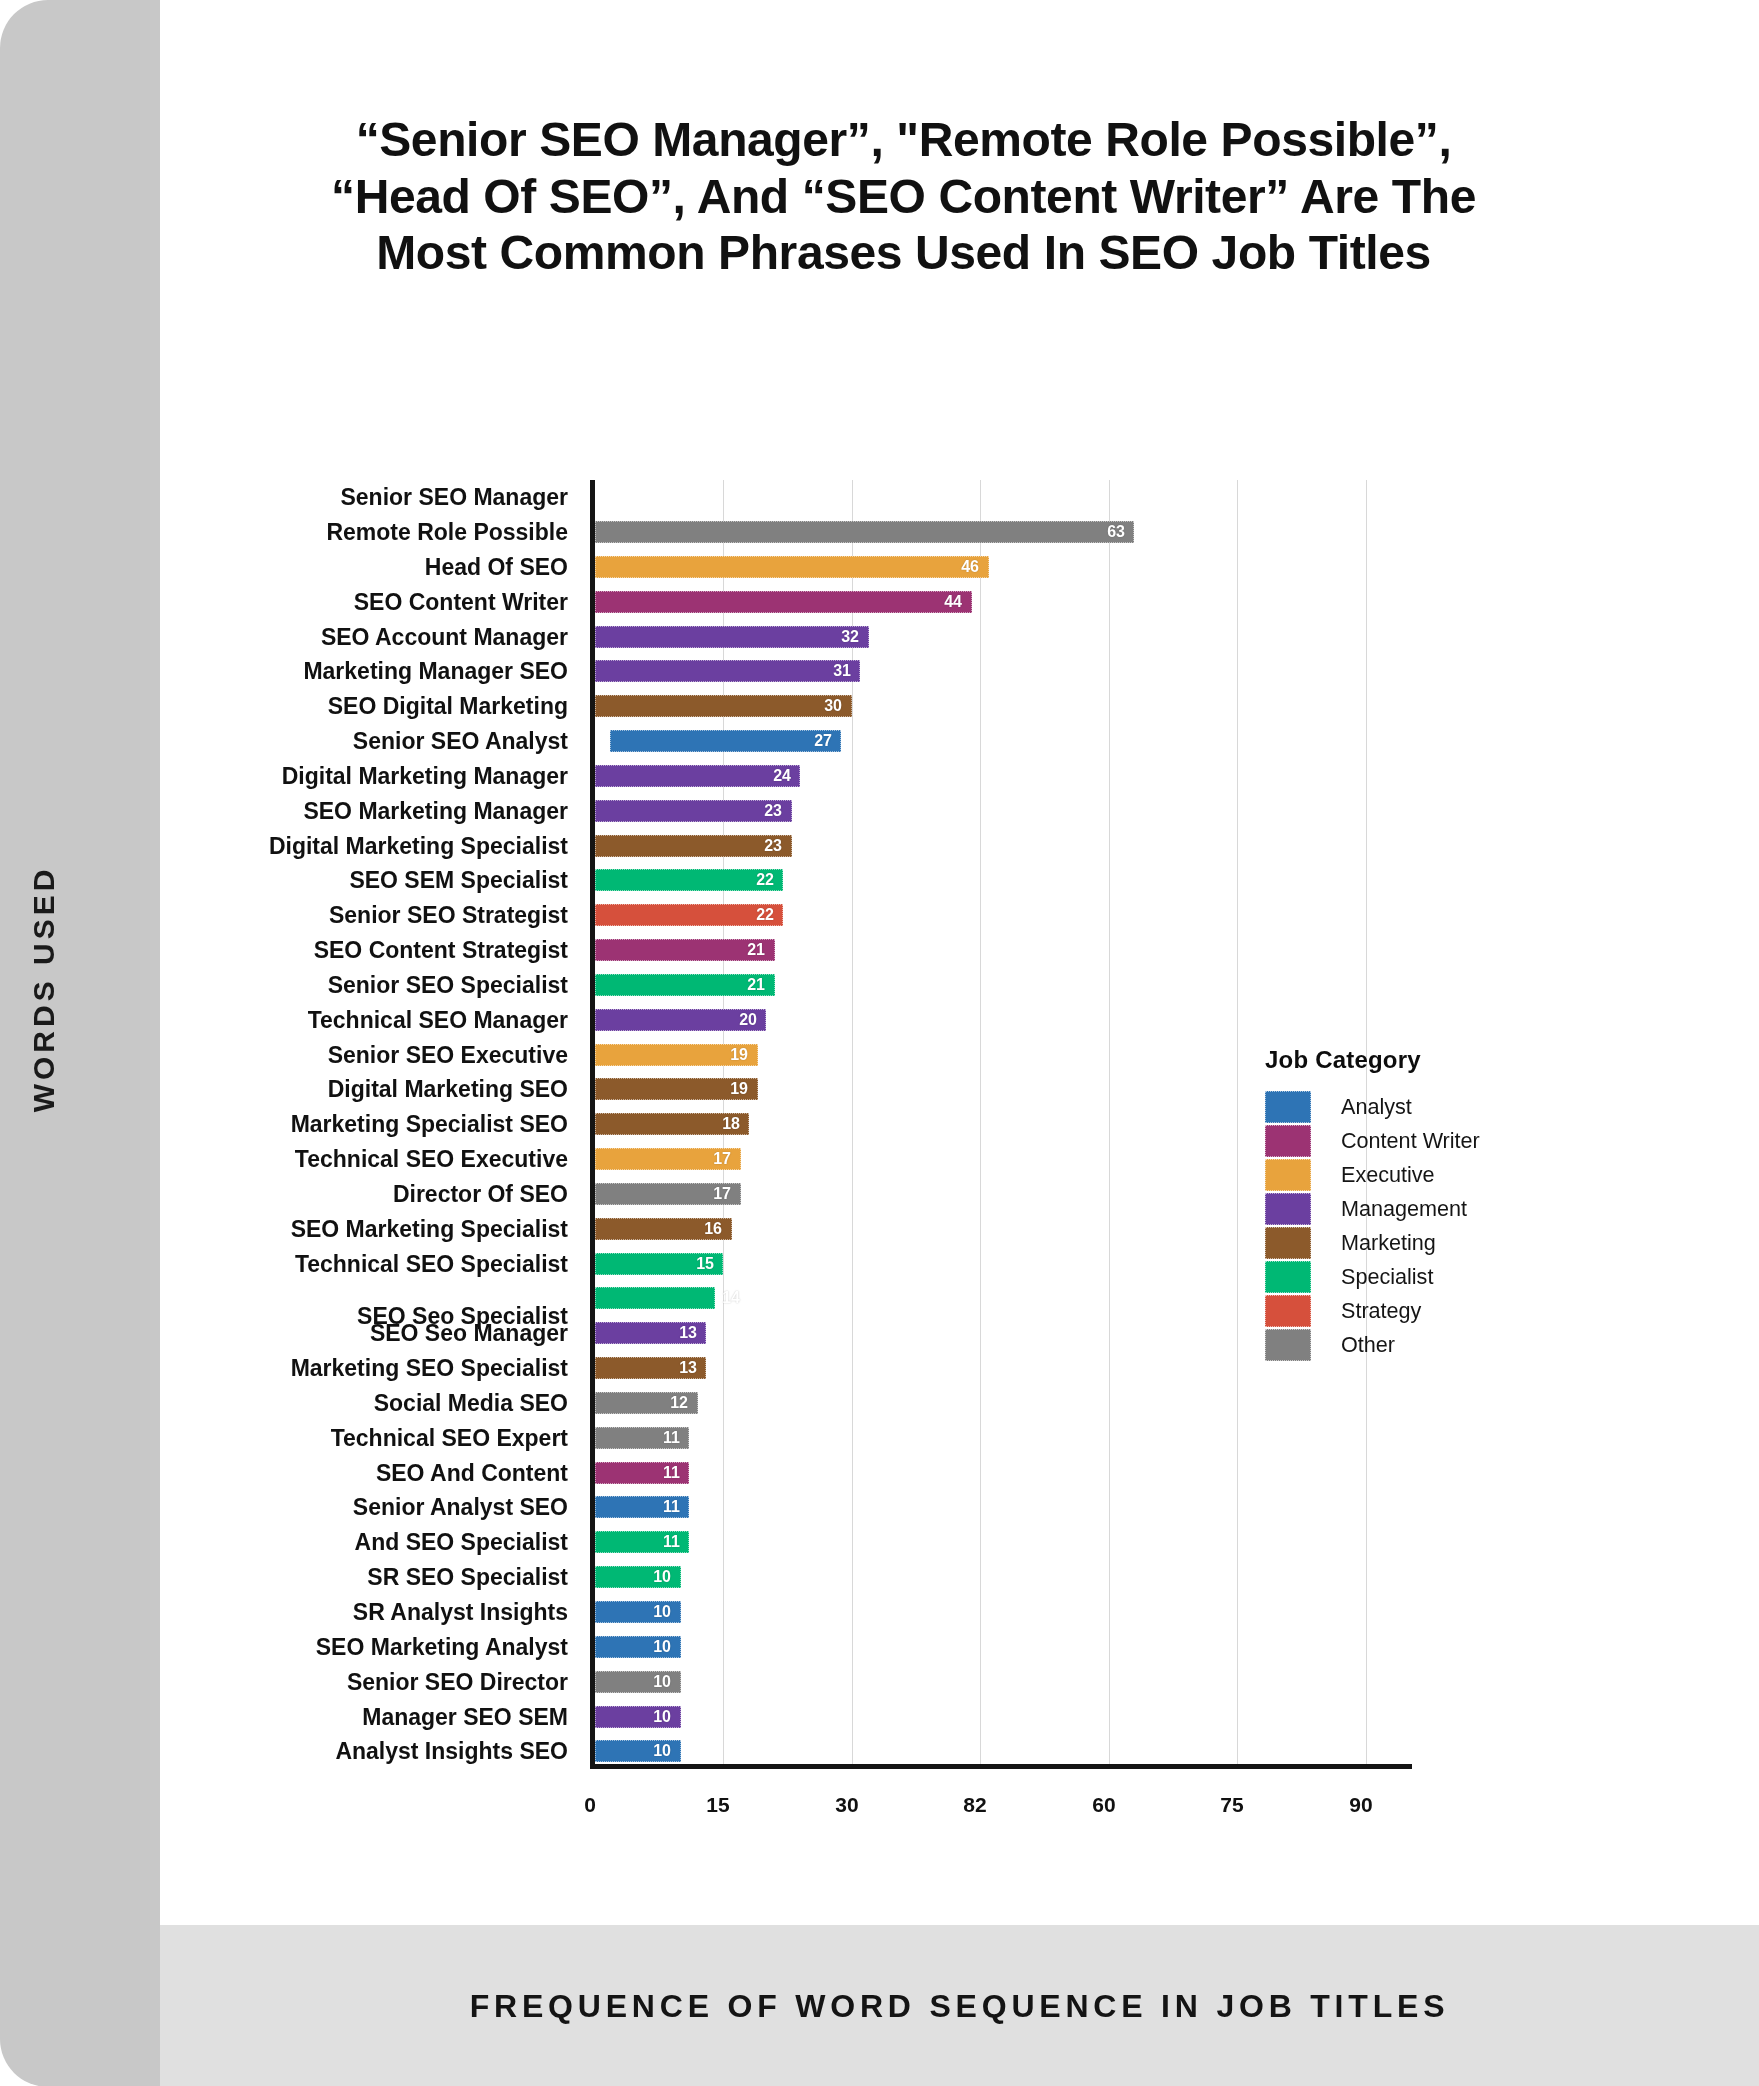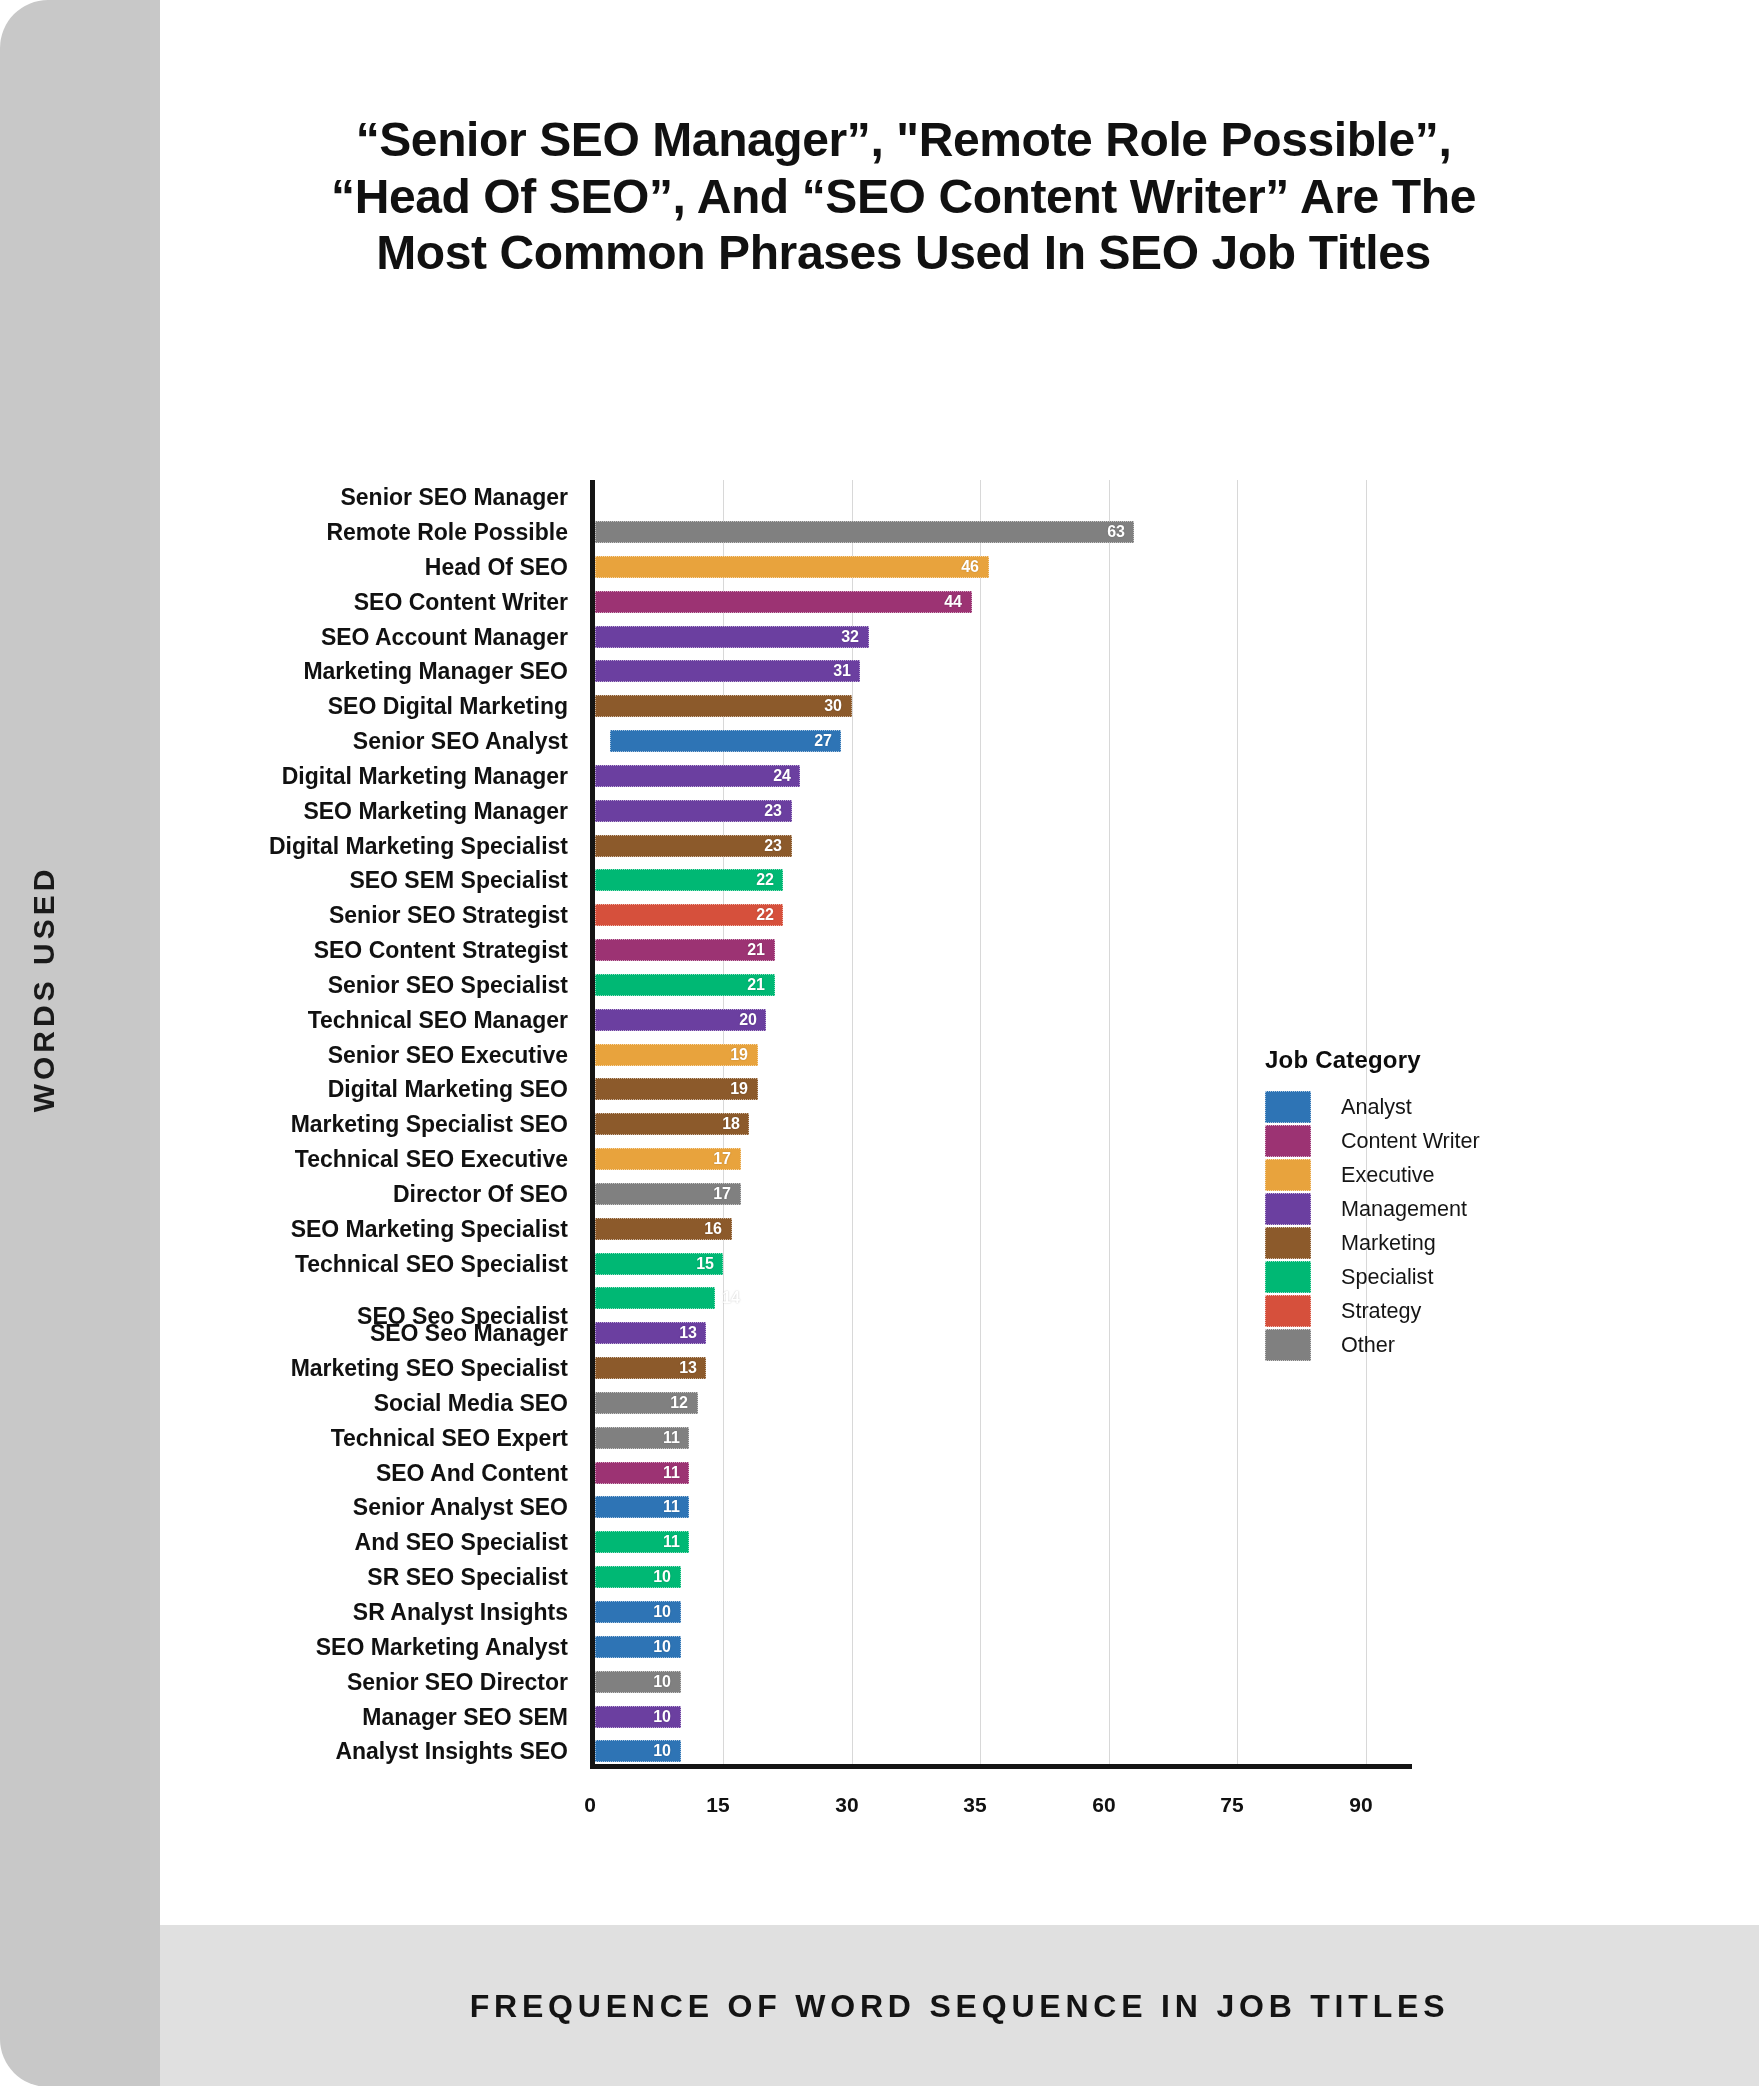--- a/index.html
+++ b/index.html
@@ -347,21 +347,21 @@
       </div>
       <div class="barrow" style="top: 1260px; width: 822px;">
         <div class="bar" title="Analyst Insights SEO: 10" style="width: 86px; background: rgb(46, 116, 181);"></div>
         <div class="barval" style="left: 76px; transform: translate(-100%, -50%);">10</div>
       </div>
     </div>
   <div id="xticks">
       <div class="xtick" style="left: 0px;">0</div>
       <div class="xtick" style="left: 128px;">15</div>
       <div class="xtick" style="left: 257px;">30</div>
-      <div class="xtick" style="left: 385px;">35</div>
+      <div class="xtick" style="left: 385px;">82</div>
       <div class="xtick" style="left: 514px;">60</div>
       <div class="xtick" style="left: 642px;">75</div>
       <div class="xtick" style="left: 771px;">90</div>
     </div>
 </div>
 
 <div id="legend">
   <div id="legend-title">Job Category</div>
   <div id="legend-items">
       <div class="legend-item">

